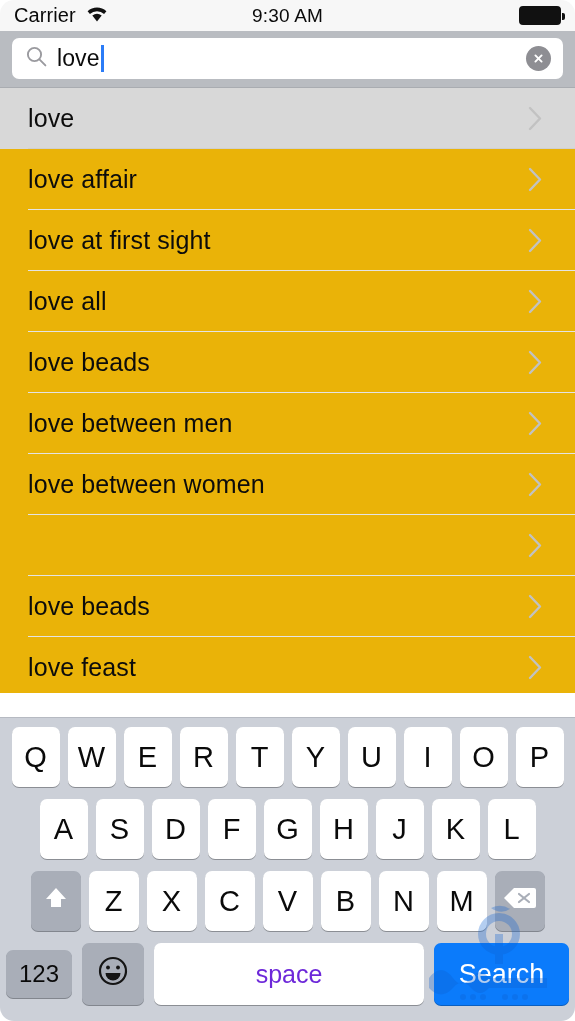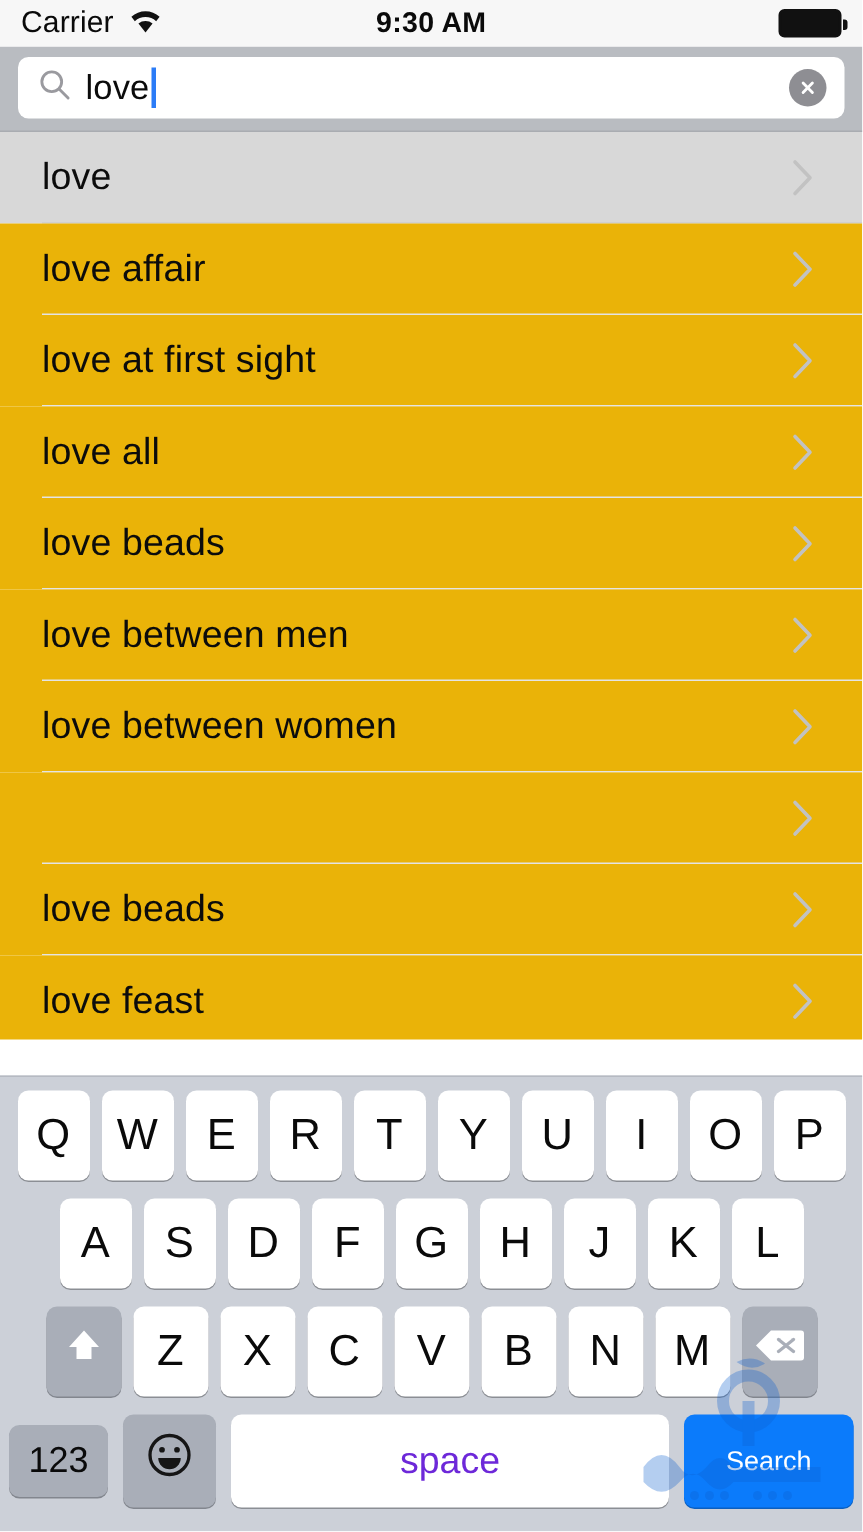--- a/index.html
+++ b/index.html
@@ -13,20 +13,21 @@
     font-family: "Liberation Sans", sans-serif;
     -webkit-font-smoothing: antialiased;
   }
 
   #phone {
     position: relative;
     width: 575px;
     height: 1021px;
     background: #ffffff;
     overflow: hidden;
+    border-radius: 14px;
   }
 
   
   .status-bar {
     position: relative;
     height: 31px;
     background: #f7f7f7;
     display: flex;
     align-items: center;
     padding: 0 14px;
@@ -40,21 +41,21 @@
     font-size: 20px;
     color: #0a0a0a;
     letter-spacing: 0.1px;
   }
   .wifi-icon { display: block; }
   .status-time {
     position: absolute;
     left: 0; right: 0;
     text-align: center;
     font-size: 19px;
-    font-weight: bold;
+    font-weight: normal;
     color: #0a0a0a;
     letter-spacing: 0.2px;
     pointer-events: none;
   }
   .status-right {
     margin-left: auto;
     display: flex;
     align-items: center;
   }
   .battery {
@@ -216,26 +217,26 @@
     width: 62px;
     height: 62px;
   }
   .key.space {
     flex: 1 1 auto;
     height: 62px;
     font-size: 25px;
     color: #6d28d9;
   }
   .key.search-key {
-    width: 113px;
+    width: 135px;
     height: 62px;
     background: #0b7bfb;
     box-shadow: 0 1px 0 #0a5fc0;
     color: #ffffff;
-    font-size: 18px;
+    font-size: 27px;
   }
 
   
   .watermark {
     position: absolute;
     right: 6px;
     bottom: 16px;
     width: 150px;
     height: 105px;
     opacity: 0.30;

